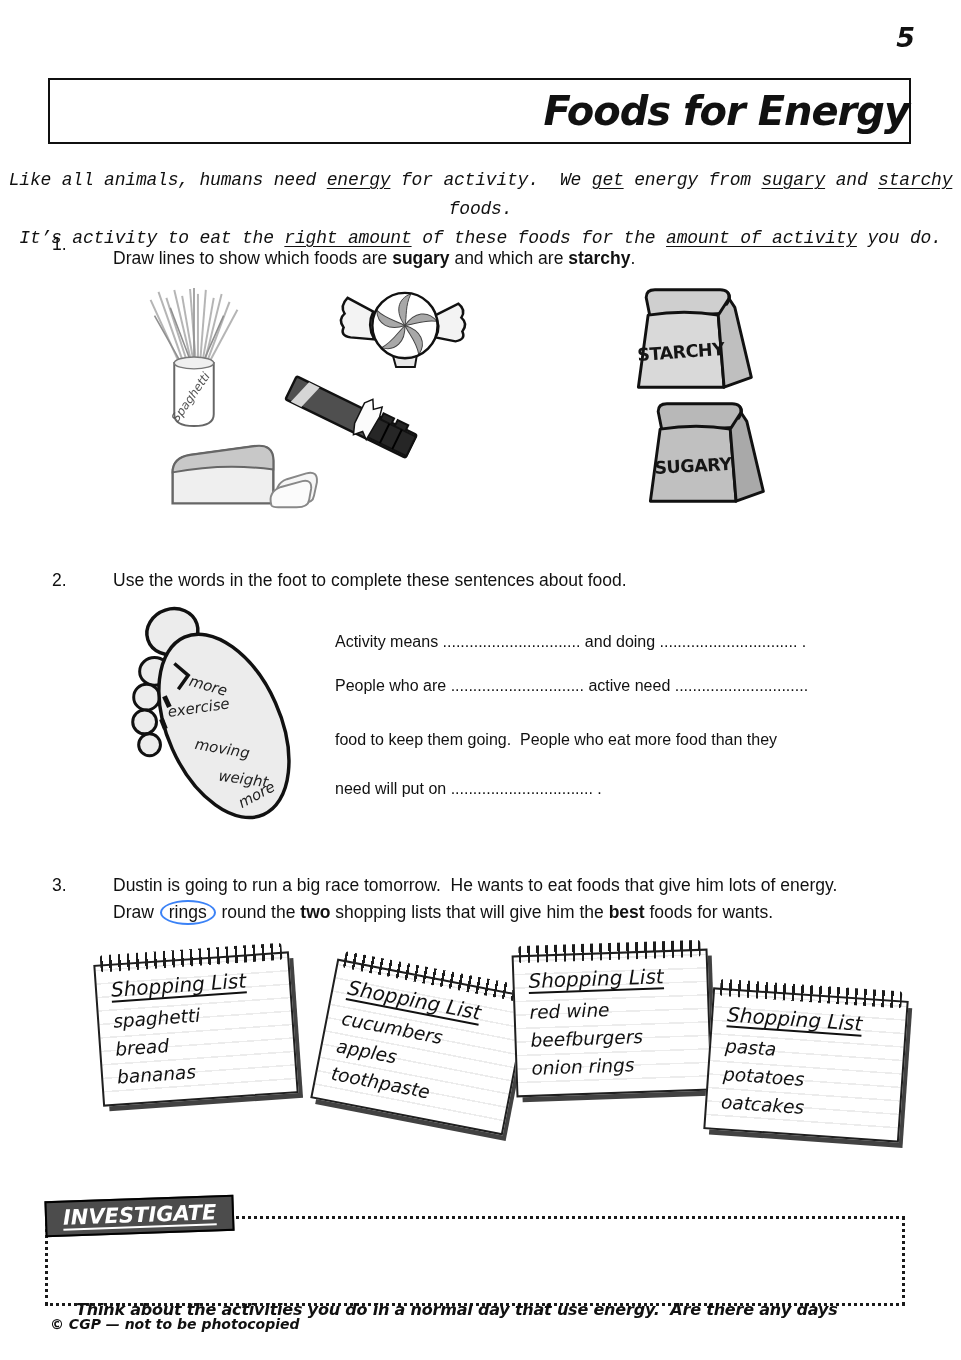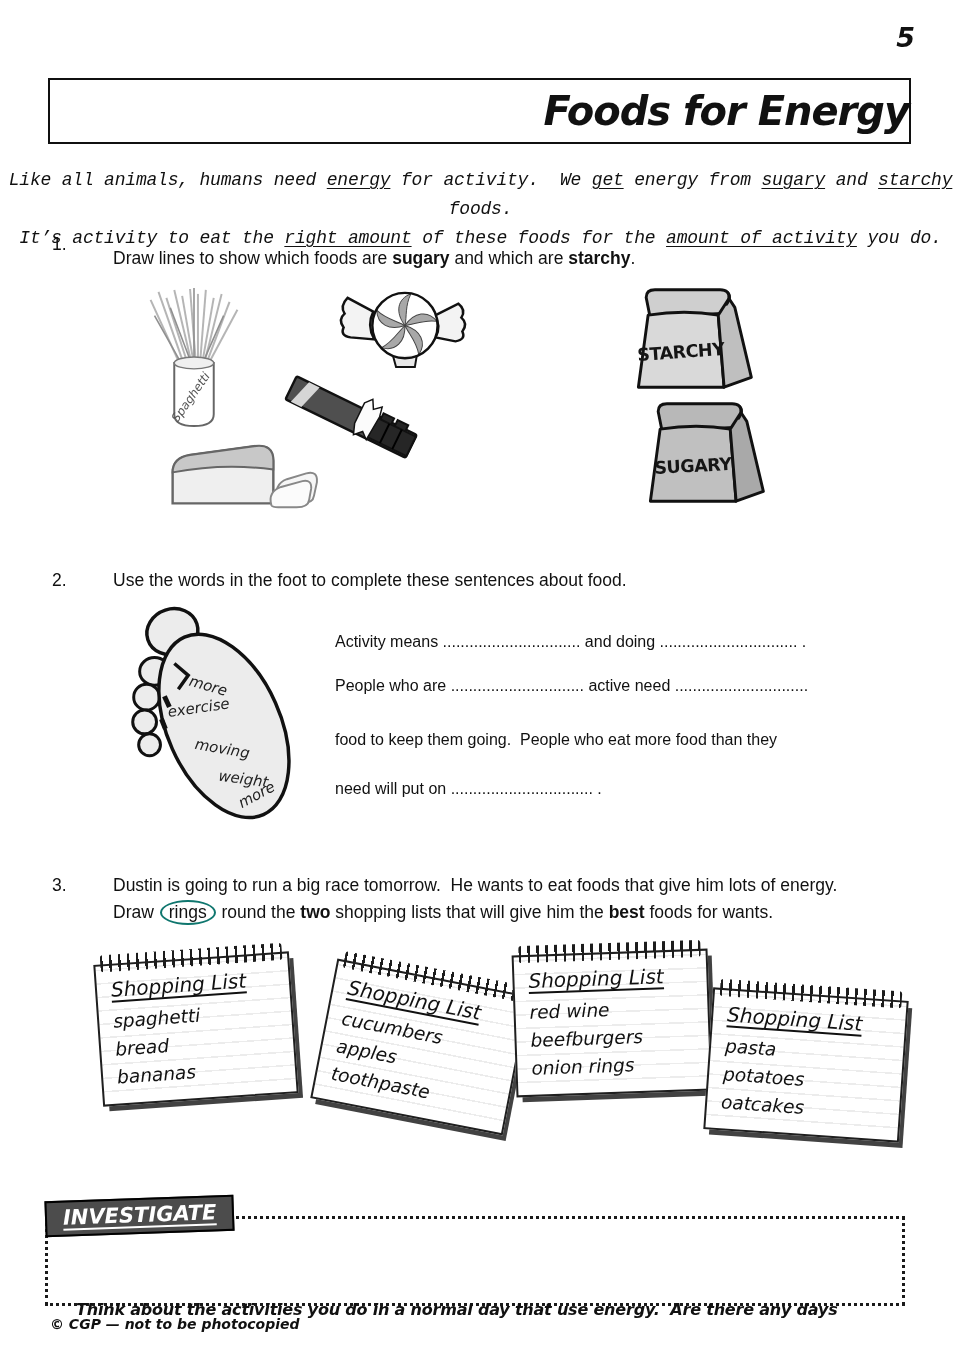--- a/index.html
+++ b/index.html
@@ -77,21 +77,21 @@
     font-size:20px;text-decoration:underline;text-underline-offset:4px;
     margin-bottom:6px;white-space:nowrap;
   }
   .list-item{
     font-family:"DejaVu Sans",sans-serif;font-style:italic;
     font-size:18.5px;line-height:28px;white-space:nowrap;
   }
 
   
   .ring{
-    display:inline-block;border:2px solid #0f766e;border-radius:50%;
+    display:inline-block;border:2px solid #3b82f6;border-radius:50%;
     padding:0 7px 1px;margin:0 1px;line-height:1.15;
   }
 
   
   .investigate-box{
     position:absolute;left:45px;top:1216px;width:860px;height:90px;
     border:3px dotted #1a1a1a;box-sizing:border-box;
   }
   .investigate-label{
     position:absolute;left:-3px;top:-21px;

